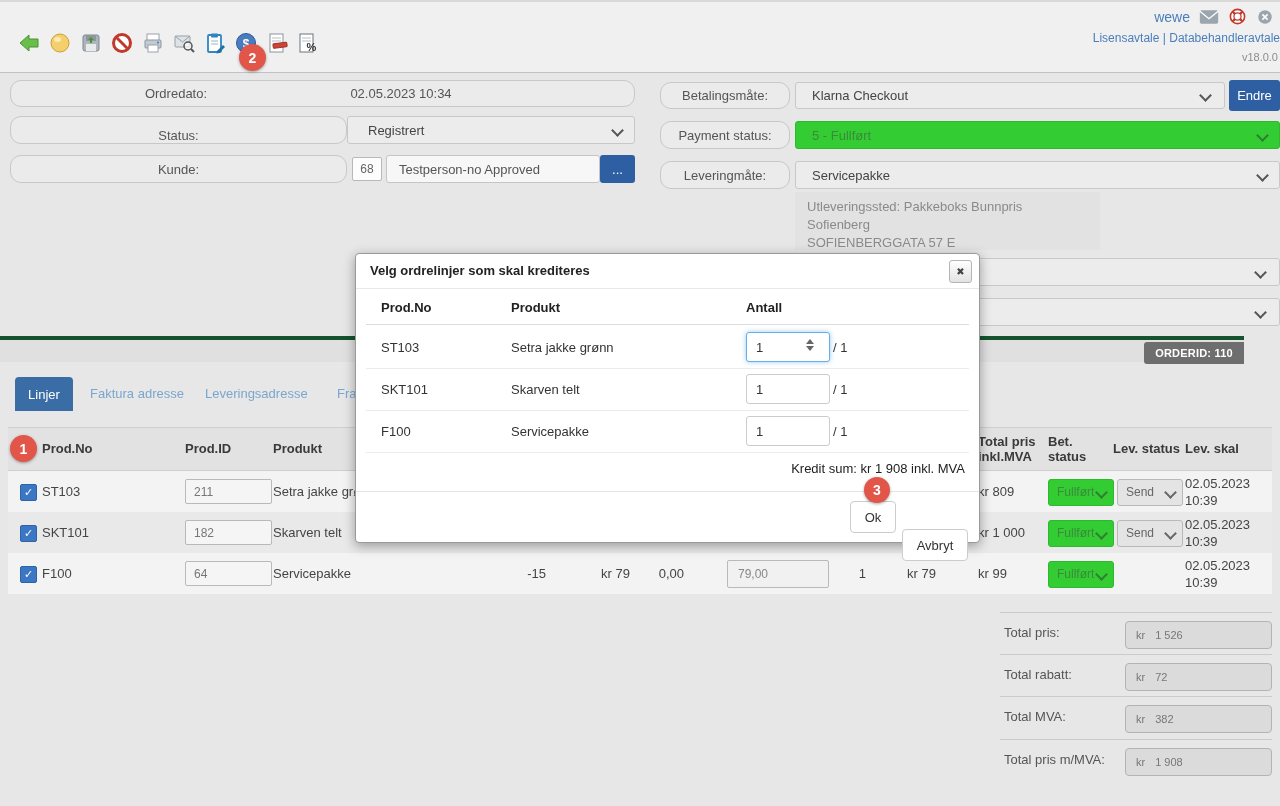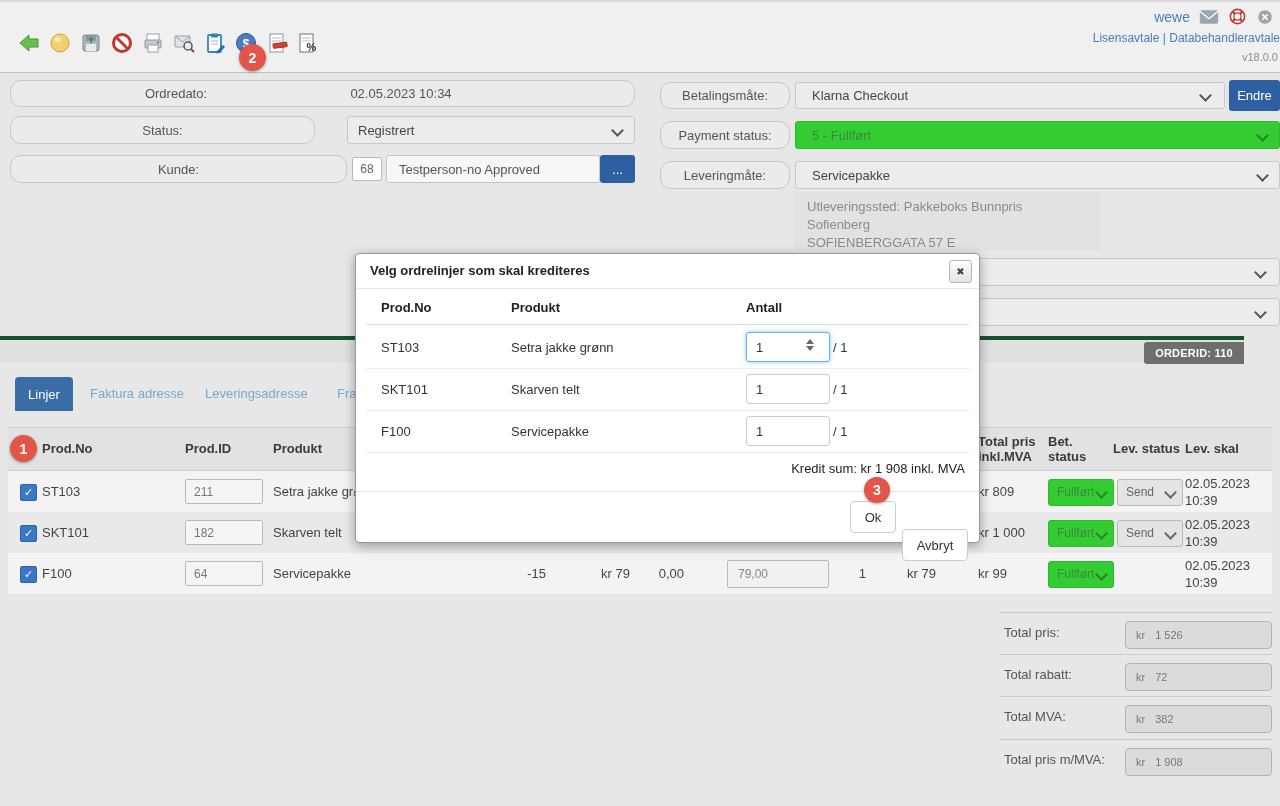--- a/index.html
+++ b/index.html
@@ -43,21 +43,21 @@
   
   .tbl-head{left:8px;top:427px;width:1264px;height:44px;background:#e2e2e2;
             border-top:1px solid #cfcfcf;border-bottom:1px solid #cfcfcf;font-weight:bold;color:#3a3a3a;}
   .tbl-row{left:8px;width:1264px;height:41px;}
   .row-a{background:#f3f3f3;}
   .row-b{background:#e9e9e9;}
   .cbx{position:absolute;width:15px;height:15px;background:#3b77c4;border:1px solid #2f63a6;border-radius:2px;
        color:#fff;font-size:11px;line-height:14px;text-align:center;cursor:pointer;}
   .cbx::after{content:"✓";}
   .pid-input{position:absolute;width:64px;height:23px;background:#f5f5f5;border:1px solid #b9b9b9;border-radius:2px;
-             font-size:12px;color:#777;padding:0 4px 0 8px;font-family:"Liberation Sans",sans-serif;}
+             font-size:12px;color:#777;padding:0 13px 0 8px;font-family:"Liberation Sans",sans-serif;}
   .status-sel{position:absolute;width:64px;height:25px;border-radius:3px;font-size:12px;cursor:pointer;}
   .status-sel .txt{position:absolute;left:8px;top:5px;width:38px;overflow:hidden;white-space:nowrap;}
   .sel-green{background:#33cc33;border:1px solid #2db82d;color:#3c8a3c;}
   .sel-gray{background:#e4e4e4;border:1px solid #b9b9b9;color:#666;}
   .num{position:absolute;text-align:right;color:#444;}
   .price-input{position:absolute;width:90px;height:26px;background:#f1f1f1;border:1px solid #b9b9b9;border-radius:2px;
                font-size:12px;color:#888;padding:0 0 0 10px;font-family:"Liberation Sans",sans-serif;}
   .date2{position:absolute;line-height:17px;color:#444;}
 
   
@@ -207,24 +207,24 @@
     <div class="version">v18.0.0</div>
   </div>
 
   <div class="ann" style="left:239px;top:44px;">2</div>
 
   <div class="abs label-box" style="left:10px;top:80px;width:625px;height:27px;">
     <span class="abs" style="left:0;width:330px;text-align:center;">Ordredato:</span>
     <span class="abs" style="left:300px;width:180px;text-align:center;">02.05.2023 10:34</span>
   </div>
 
-  <div class="abs label-box" style="left:10px;top:116px;width:305px;height:28px;">
+  <div class="abs label-box" style="left:10px;top:116px;width:337px;height:28px;align-items:flex-end;">
     <span>Status:</span>
   </div>
-  <div class="abs field-box" style="left:347px;top:116px;width:288px;height:28px;padding-left:10px;">
+  <div class="abs field-box" style="left:347px;top:116px;width:288px;height:28px;padding-left:20px;">
     <span>Registrert</span>
     <span class="chev" style="right:12px;top:9px;"></span>
   </div>
 
   <div class="abs label-box" style="left:10px;top:155px;width:337px;height:28px;">
     <span>Kunde:</span>
   </div>
   <div class="abs" style="left:352px;top:157px;width:30px;height:24px;background:#fdfdfd;border:1px solid #b9b9b9;border-radius:2px;font-size:12px;color:#666;display:flex;align-items:center;justify-content:center;">68</div>
   <div class="abs" style="left:386px;top:155px;width:214px;height:28px;background:#f7f7f7;border:1px solid #c5c5c5;border-radius:3px;color:#555;display:flex;align-items:center;padding-left:12px;">Testperson-no Approved</div>
   <div class="abs btn-blue" style="left:600px;top:155px;width:35px;height:28px;">...</div>

